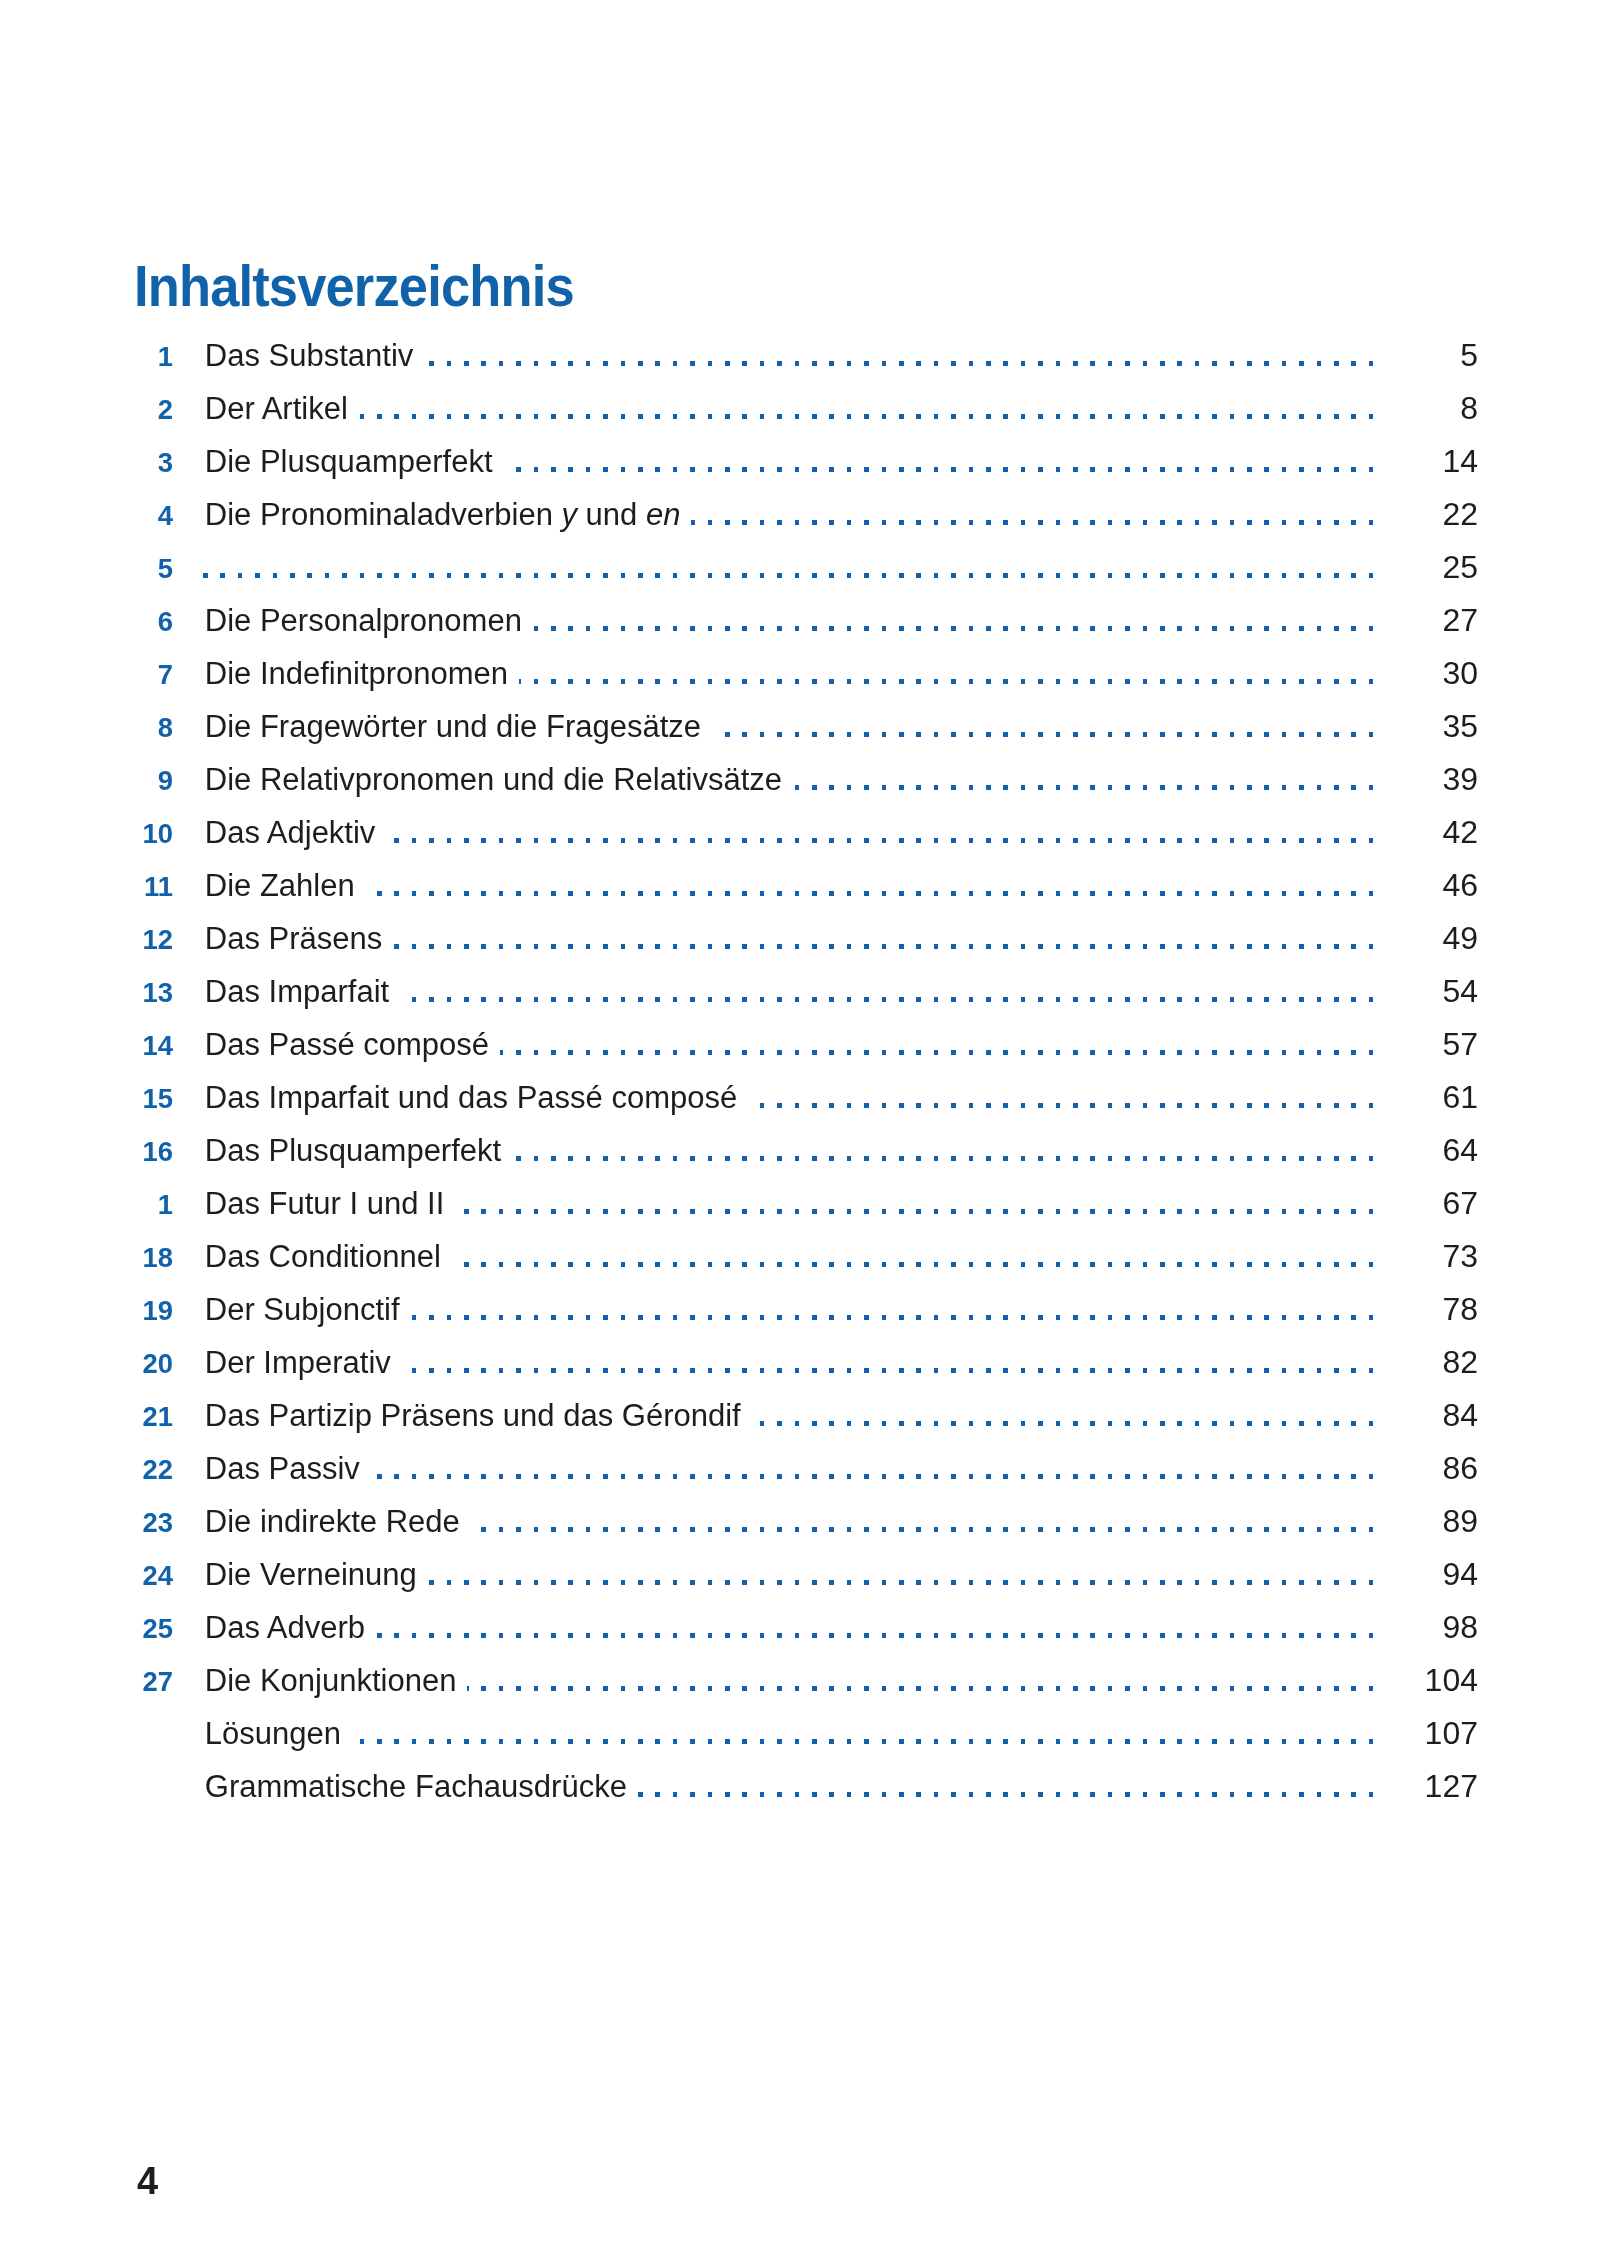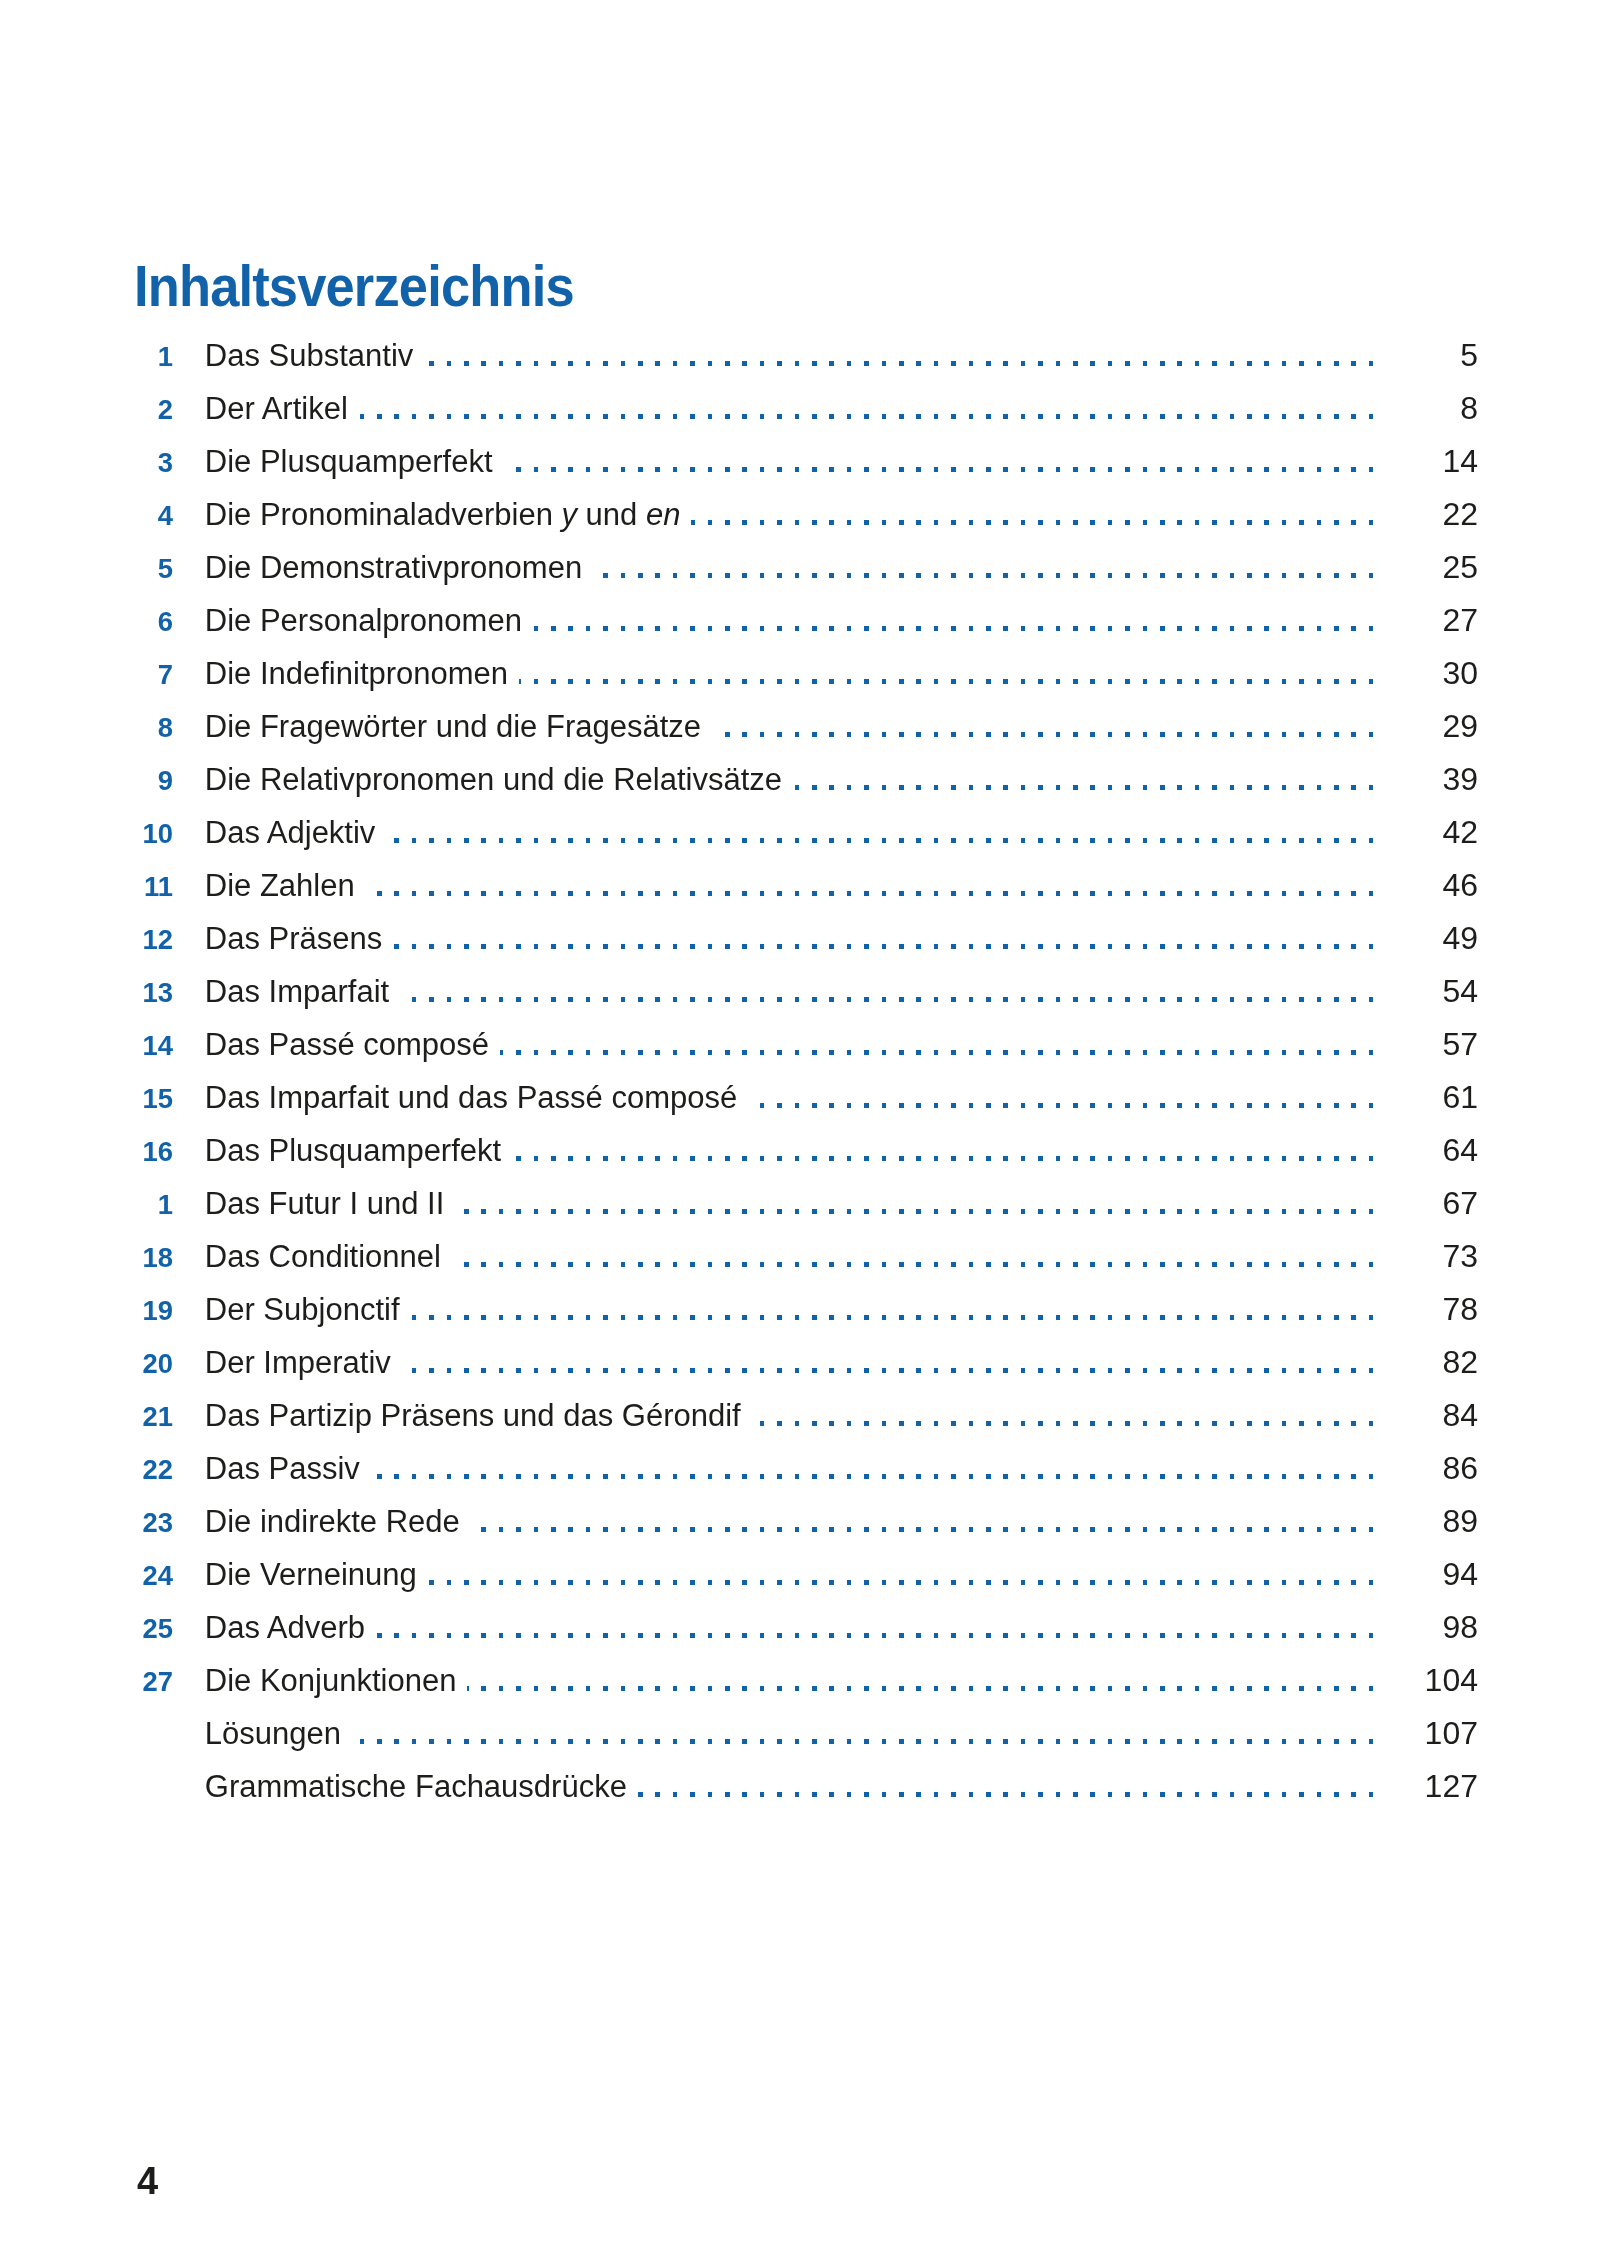--- a/index.html
+++ b/index.html
@@ -88,21 +88,20 @@
       <div class="toc-row">
         <div class="dot-leader"></div>
         <span class="chapter-num">4</span>
         <span class="chapter-title"><span>Die Pronominaladverbien </span><i>y</i><span> und </span><i>en</i></span>
         <span class="spacer"></span>
         <span class="page-num">22</span>
       </div>
       <div class="toc-row">
         <div class="dot-leader"></div>
         <span class="chapter-num">5</span>
-        <span class="chapter-title">Die Demonstrativpronomen</span>
         <span class="spacer"></span>
         <span class="page-num">25</span>
       </div>
       <div class="toc-row">
         <div class="dot-leader"></div>
         <span class="chapter-num">6</span>
         <span class="chapter-title">Die Personalpronomen</span>
         <span class="spacer"></span>
         <span class="page-num">27</span>
       </div>
@@ -111,21 +110,21 @@
         <span class="chapter-num">7</span>
         <span class="chapter-title">Die Indefinitpronomen</span>
         <span class="spacer"></span>
         <span class="page-num">30</span>
       </div>
       <div class="toc-row">
         <div class="dot-leader"></div>
         <span class="chapter-num">8</span>
         <span class="chapter-title">Die Fragewörter und die Fragesätze</span>
         <span class="spacer"></span>
-        <span class="page-num">29</span>
+        <span class="page-num">35</span>
       </div>
       <div class="toc-row">
         <div class="dot-leader"></div>
         <span class="chapter-num">9</span>
         <span class="chapter-title">Die Relativpronomen und die Relativsätze</span>
         <span class="spacer"></span>
         <span class="page-num">39</span>
       </div>
       <div class="toc-row">
         <div class="dot-leader"></div>

